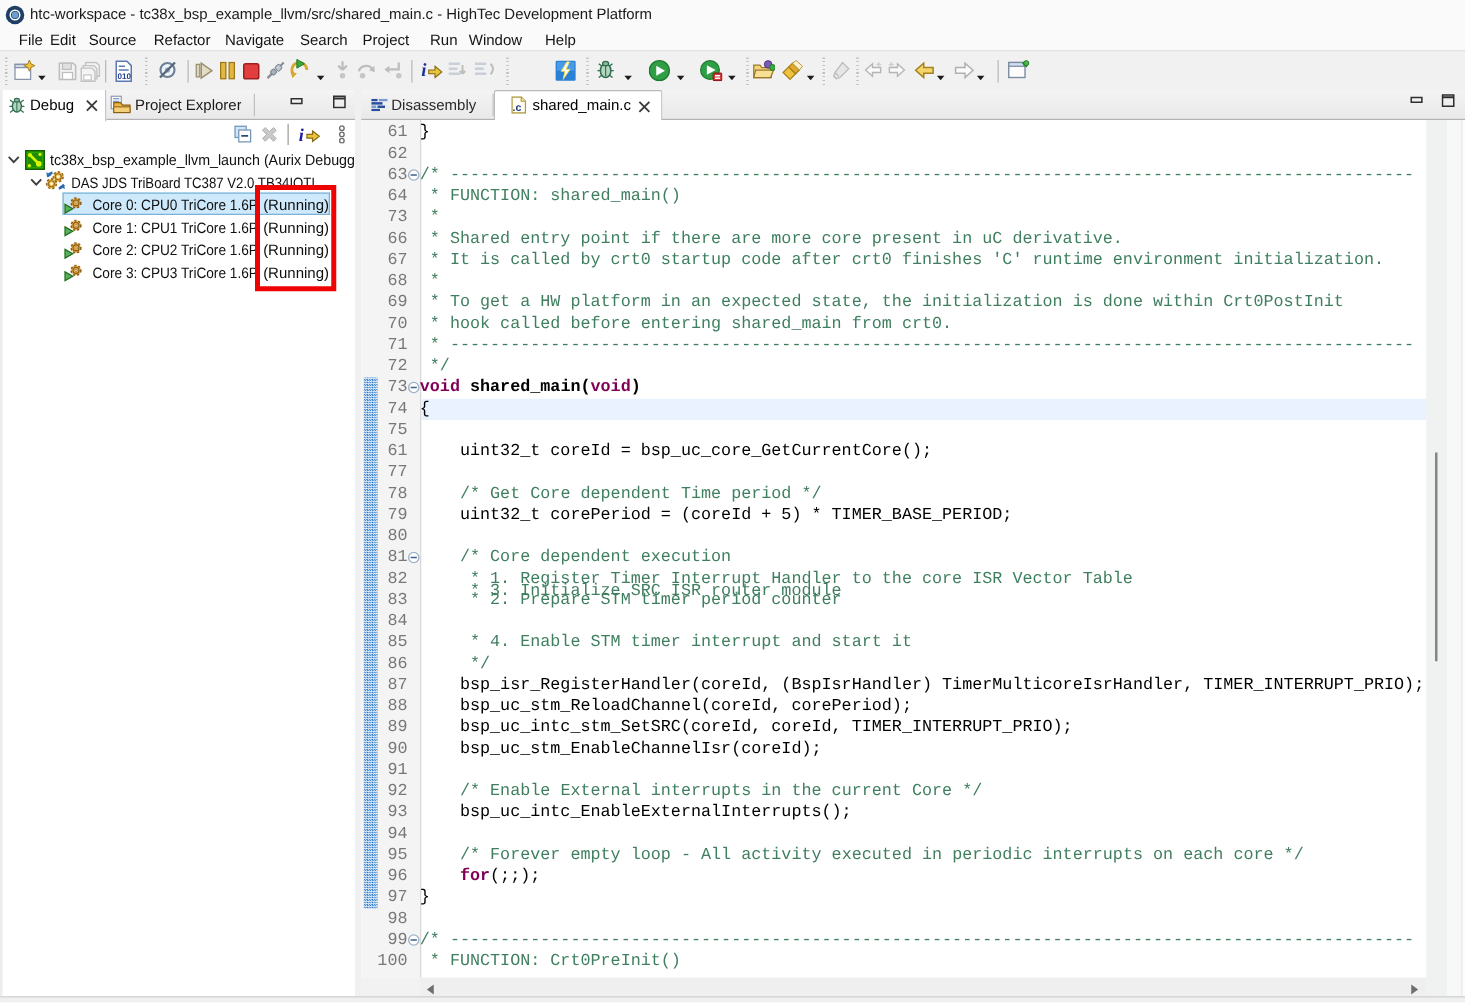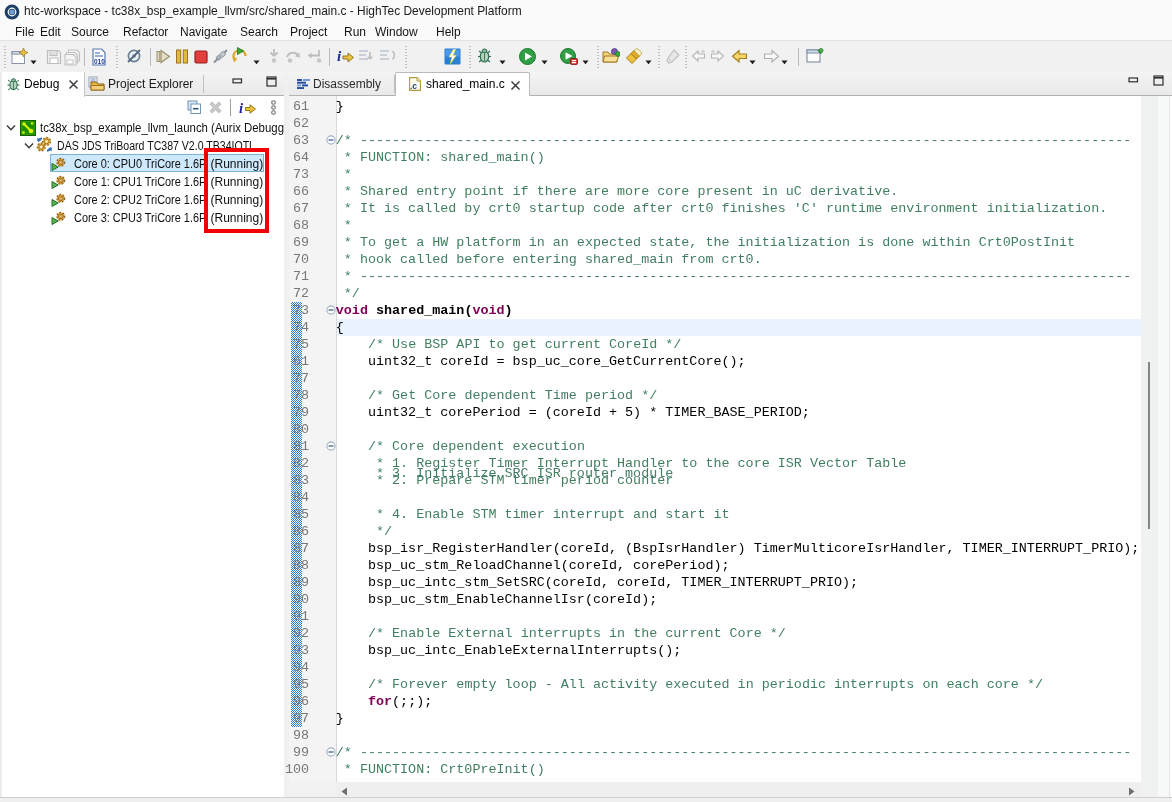--- a/index.html
+++ b/index.html
@@ -377,21 +377,21 @@
 
 <div class="abs" style="left:289px;top:96px;width:852px;height:686px;background:#fff"></div>
 
 <div class="abs" style="left:289px;top:96px;width:47px;height:686px;background:#f4f4f4"></div>
 <div class="abs" style="left:336px;top:96px;width:1px;height:686px;background:#d8d8d8"></div>
 
 <div class="abs" style="left:290.5px;top:301.5px;width:11px;height:425px;background:repeating-conic-gradient(#2f7ccc 0 25%,#f4f8fc 0 50%) 0 0/2px 2px"></div>
 
 <div class="abs" style="left:337px;top:318.5px;width:804px;height:17px;background:#e9f2fe"></div>
 
-<div id="numcol" class="abs" style="left:272px;top:0;width:37px;height:802px">
+<div id="numcol" class="abs" style="left:289px;top:0;width:37px;height:802px">
 <div class="ln" style="top:97.5px">61</div>
 <div class="ln" style="top:114.5px">62</div>
 <div class="ln" style="top:131.5px">63</div>
 <div class="ln" style="top:148.5px">64</div>
 <div class="ln" style="top:165.5px">73</div>
 <div class="ln" style="top:182.5px">66</div>
 <div class="ln" style="top:199.5px">67</div>
 <div class="ln" style="top:216.5px">68</div>
 <div class="ln" style="top:233.5px">69</div>
 <div class="ln" style="top:250.5px">70</div>
@@ -451,21 +451,21 @@
 <div class="cl" style="top:165.5px"><span class="c"> *</span></div>
 <div class="cl" style="top:182.5px"><span class="c"> * Shared entry point if there are more core present in uC derivative.</span></div>
 <div class="cl" style="top:199.5px"><span class="c"> * It is called by crt0 startup code after crt0 finishes 'C' runtime environment initialization.</span></div>
 <div class="cl" style="top:216.5px"><span class="c"> *</span></div>
 <div class="cl" style="top:233.5px"><span class="c"> * To get a HW platform in an expected state, the initialization is done within Crt0PostInit</span></div>
 <div class="cl" style="top:250.5px"><span class="c"> * hook called before entering shared_main from crt0.</span></div>
 <div class="cl" style="top:267.5px"><span class="c"> * ------------------------------------------------------------------------------------------------</span></div>
 <div class="cl" style="top:284.5px"><span class="c"> */</span></div>
 <div class="cl" style="top:301.5px"><span class="k">void</span><span class="b"> shared_main(</span><span class="k">void</span><span class="b">)</span></div>
 <div class="cl" style="top:318.5px"><span class="p">{</span></div>
-<div class="cl" style="top:335.5px"><span class="p">    </span><span class="c">/* Use BSP API to get current CoreId */</span></div>
+<div class="cl" style="top:335.5px"><span class="p">    </span></div>
 <div class="cl" style="top:352.5px"><span class="p">    uint32_t coreId = bsp_uc_core_GetCurrentCore();</span></div>
 <div class="cl" style="top:369.5px"></div>
 <div class="cl" style="top:386.5px"><span class="p">    </span><span class="c">/* Get Core dependent Time period */</span></div>
 <div class="cl" style="top:403.5px"><span class="p">    uint32_t corePeriod = (coreId + 5) * TIMER_BASE_PERIOD;</span></div>
 <div class="cl" style="top:420.5px"></div>
 <div class="cl" style="top:437.5px"><span class="p">    </span><span class="c">/* Core dependent execution</span></div>
 <div class="cl" style="top:454.5px"><span class="c">     * 1. Register Timer Interrupt Handler to the core ISR Vector Table</span></div>
 <div class="cl" style="top:471.5px"><span class="c">     * 2. Prepare STM timer period counter</span></div>
 <div class="cl" style="top:465px"><span class="c">     * 3. Initialize SRC ISR router module</span></div>
 <div class="cl" style="top:505.5px"><span class="c">     * 4. Enable STM timer interrupt and start it</span></div>

